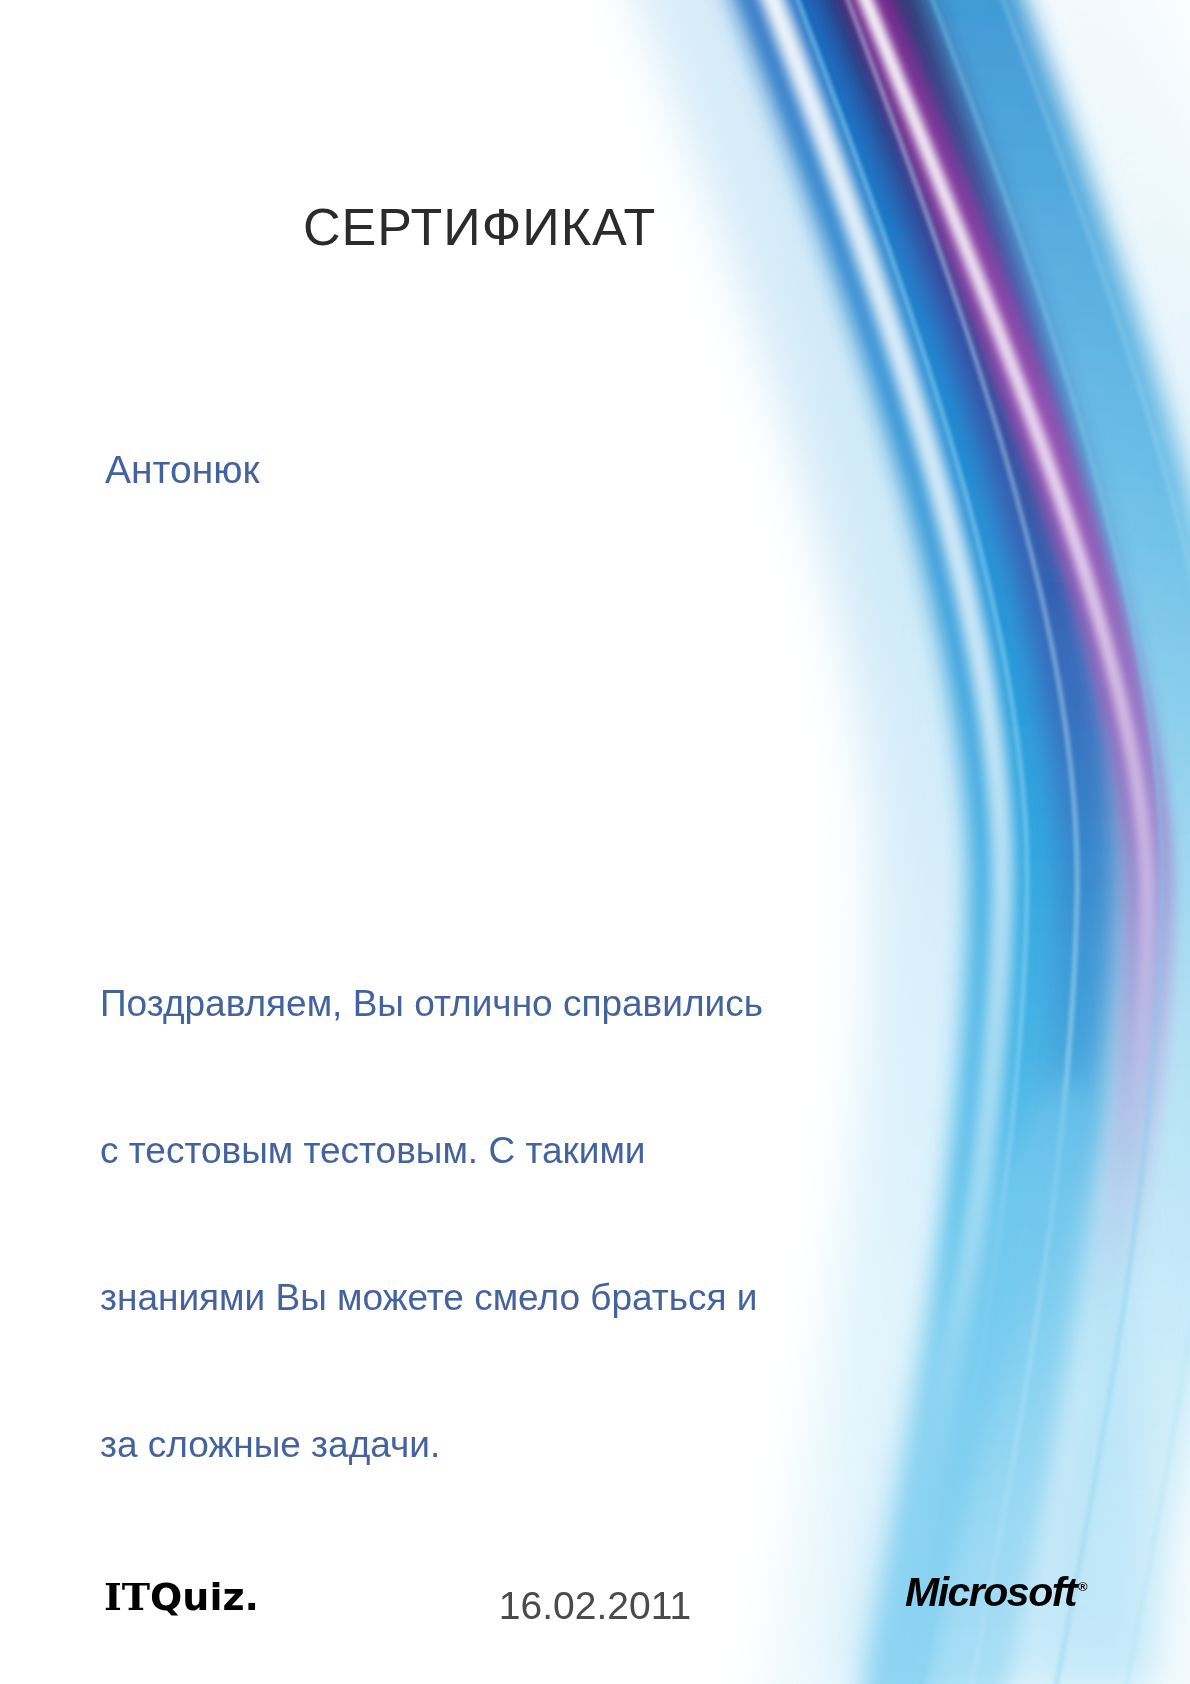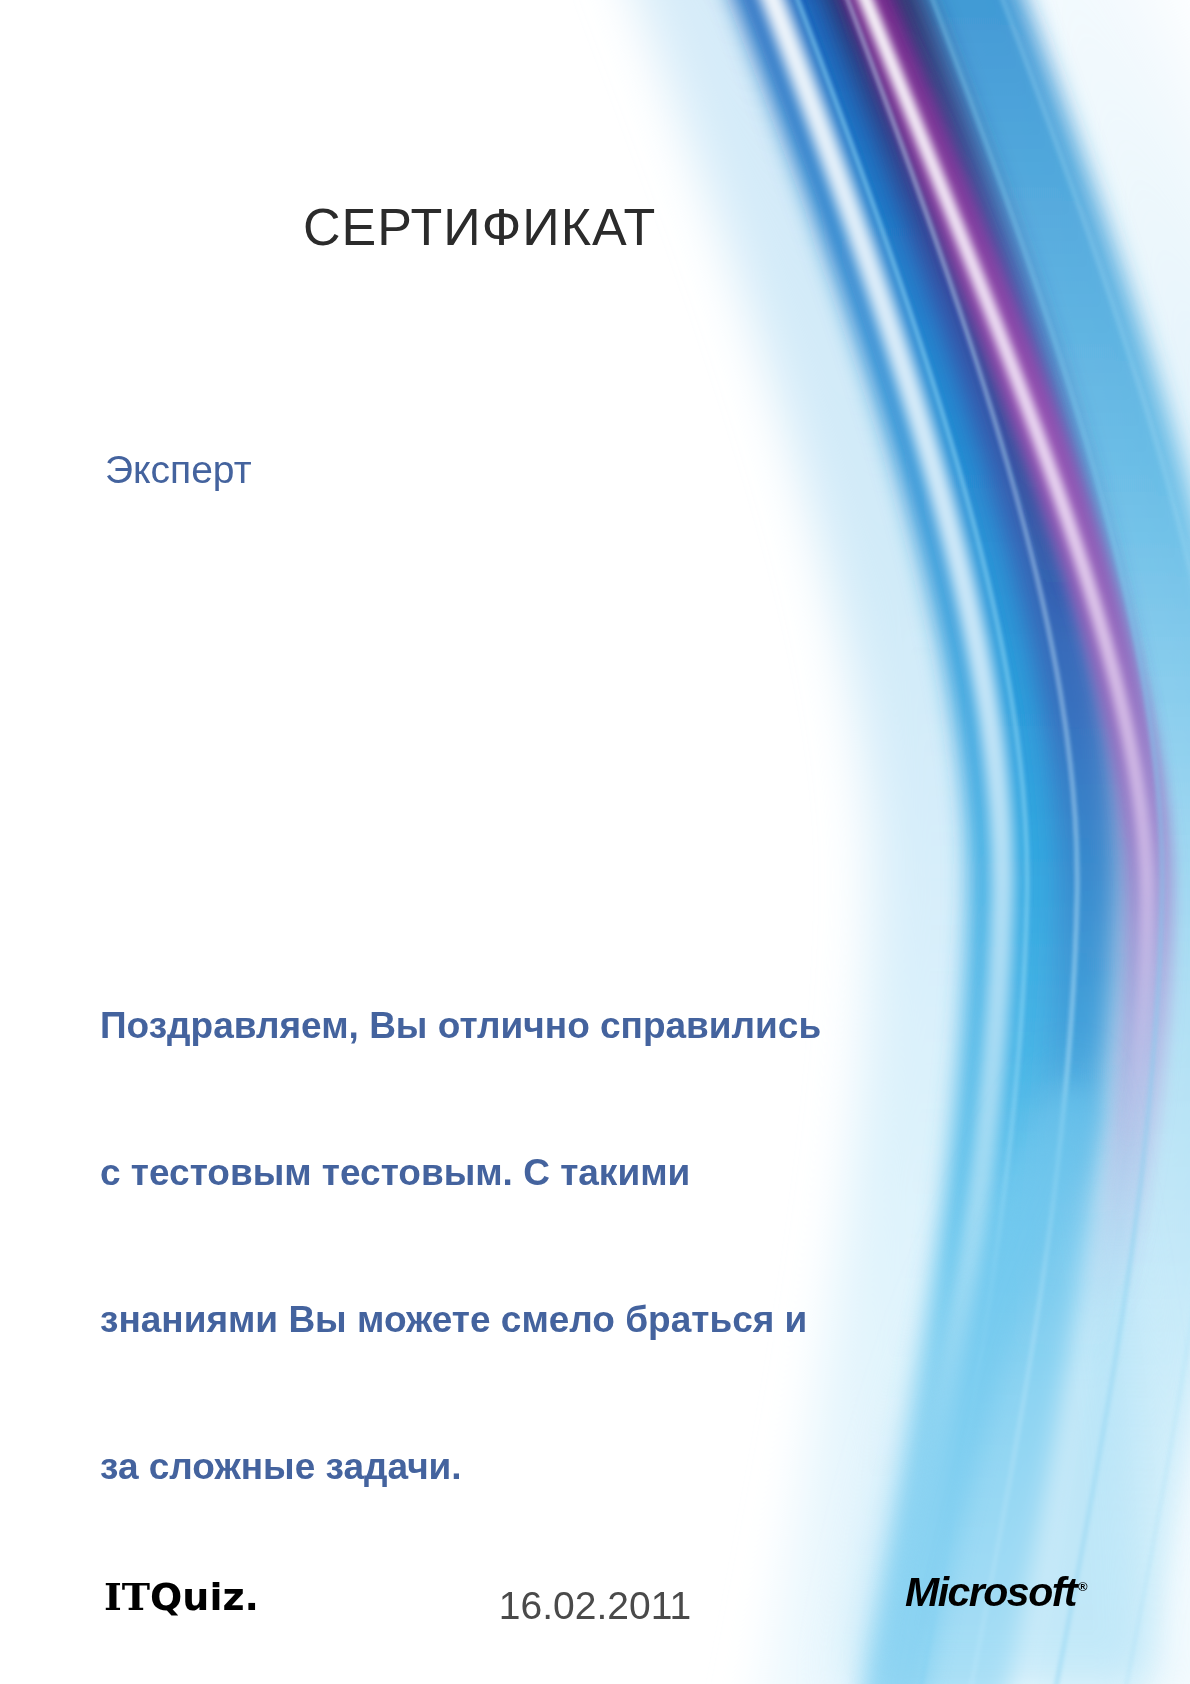--- a/index.html
+++ b/index.html
@@ -27,24 +27,23 @@
     left: 105px; top: 450px;
     font-size: 39px; line-height: 1;
     color: var(--accent_blue, #44639E);
   }
   .name {
     left: 108px; top: 588px;
     font-size: 63px; line-height: 68px;
     color: var(--name_color, #1C1C1C);
   }
   .message {
-    left: 100px; top: 903px;
+    left: 100px; top: 881px;
     font-size: 37px; line-height: 49px;
     color: var(--accent_blue, #44639E);
-    font-weight: bold;
   }
   .footer-row { position: absolute; left: 0; right: 0; top: 1570px; height: 60px; }
   .itquiz {
     position: absolute; left: 104px; top: 8px;
     font-size: 38px; line-height: 1;
     font-weight: 700;
     color: var(--logo_color, #000000);
   }
   .itquiz .it { font-family: "DejaVu Serif", serif; font-weight: 700; }
   .itquiz .quiz { font-family: "DejaVu Sans", sans-serif; font-weight: 700; }
@@ -167,21 +166,21 @@
       <path d="M 910 -60 C 1055 320 1168 640 1162 900 C 1156 1160 1108 1420 1045 1744" stroke="#7FCDEF" stroke-width="3" opacity="0.7" filter="url(#b2)"></path>
       <path d="M 980 -60 C 1125 320 1238 640 1232 900 C 1226 1160 1178 1420 1115 1744" stroke="#A5DFF6" stroke-width="2" opacity="0.6" filter="url(#b2)"></path>
 
       <path d="M 845 1690 C 890 1430 960 1230 1075 1060 C 1125 1240 1150 1450 1155 1690 Z" fill="#9FDAF4" stroke="none" opacity="0.5" filter="url(#b25)"></path>
       <path d="M 898 1690 C 945 1440 1000 1280 1072 1115" stroke="#66C4ED" stroke-width="55" opacity="0.45" filter="url(#b12)"></path>
     </g>
   </svg>
 
   <h1 class="txt title" style="margin:0; font-weight:400;">СЕРТИФИКАТ</h1>
 
-  <div class="txt role">Эксперт</div>
+  <div class="txt role">Антонюк</div>
 
 
   <div class="txt message">
     <div>Поздравляем, Вы отлично справились</div>
     <div>с тестовым тестовым. С такими</div>
     <div>знаниями Вы можете смело браться и</div>
     <div>за сложные задачи.</div>
   </div>
 
   <div class="footer-row">

